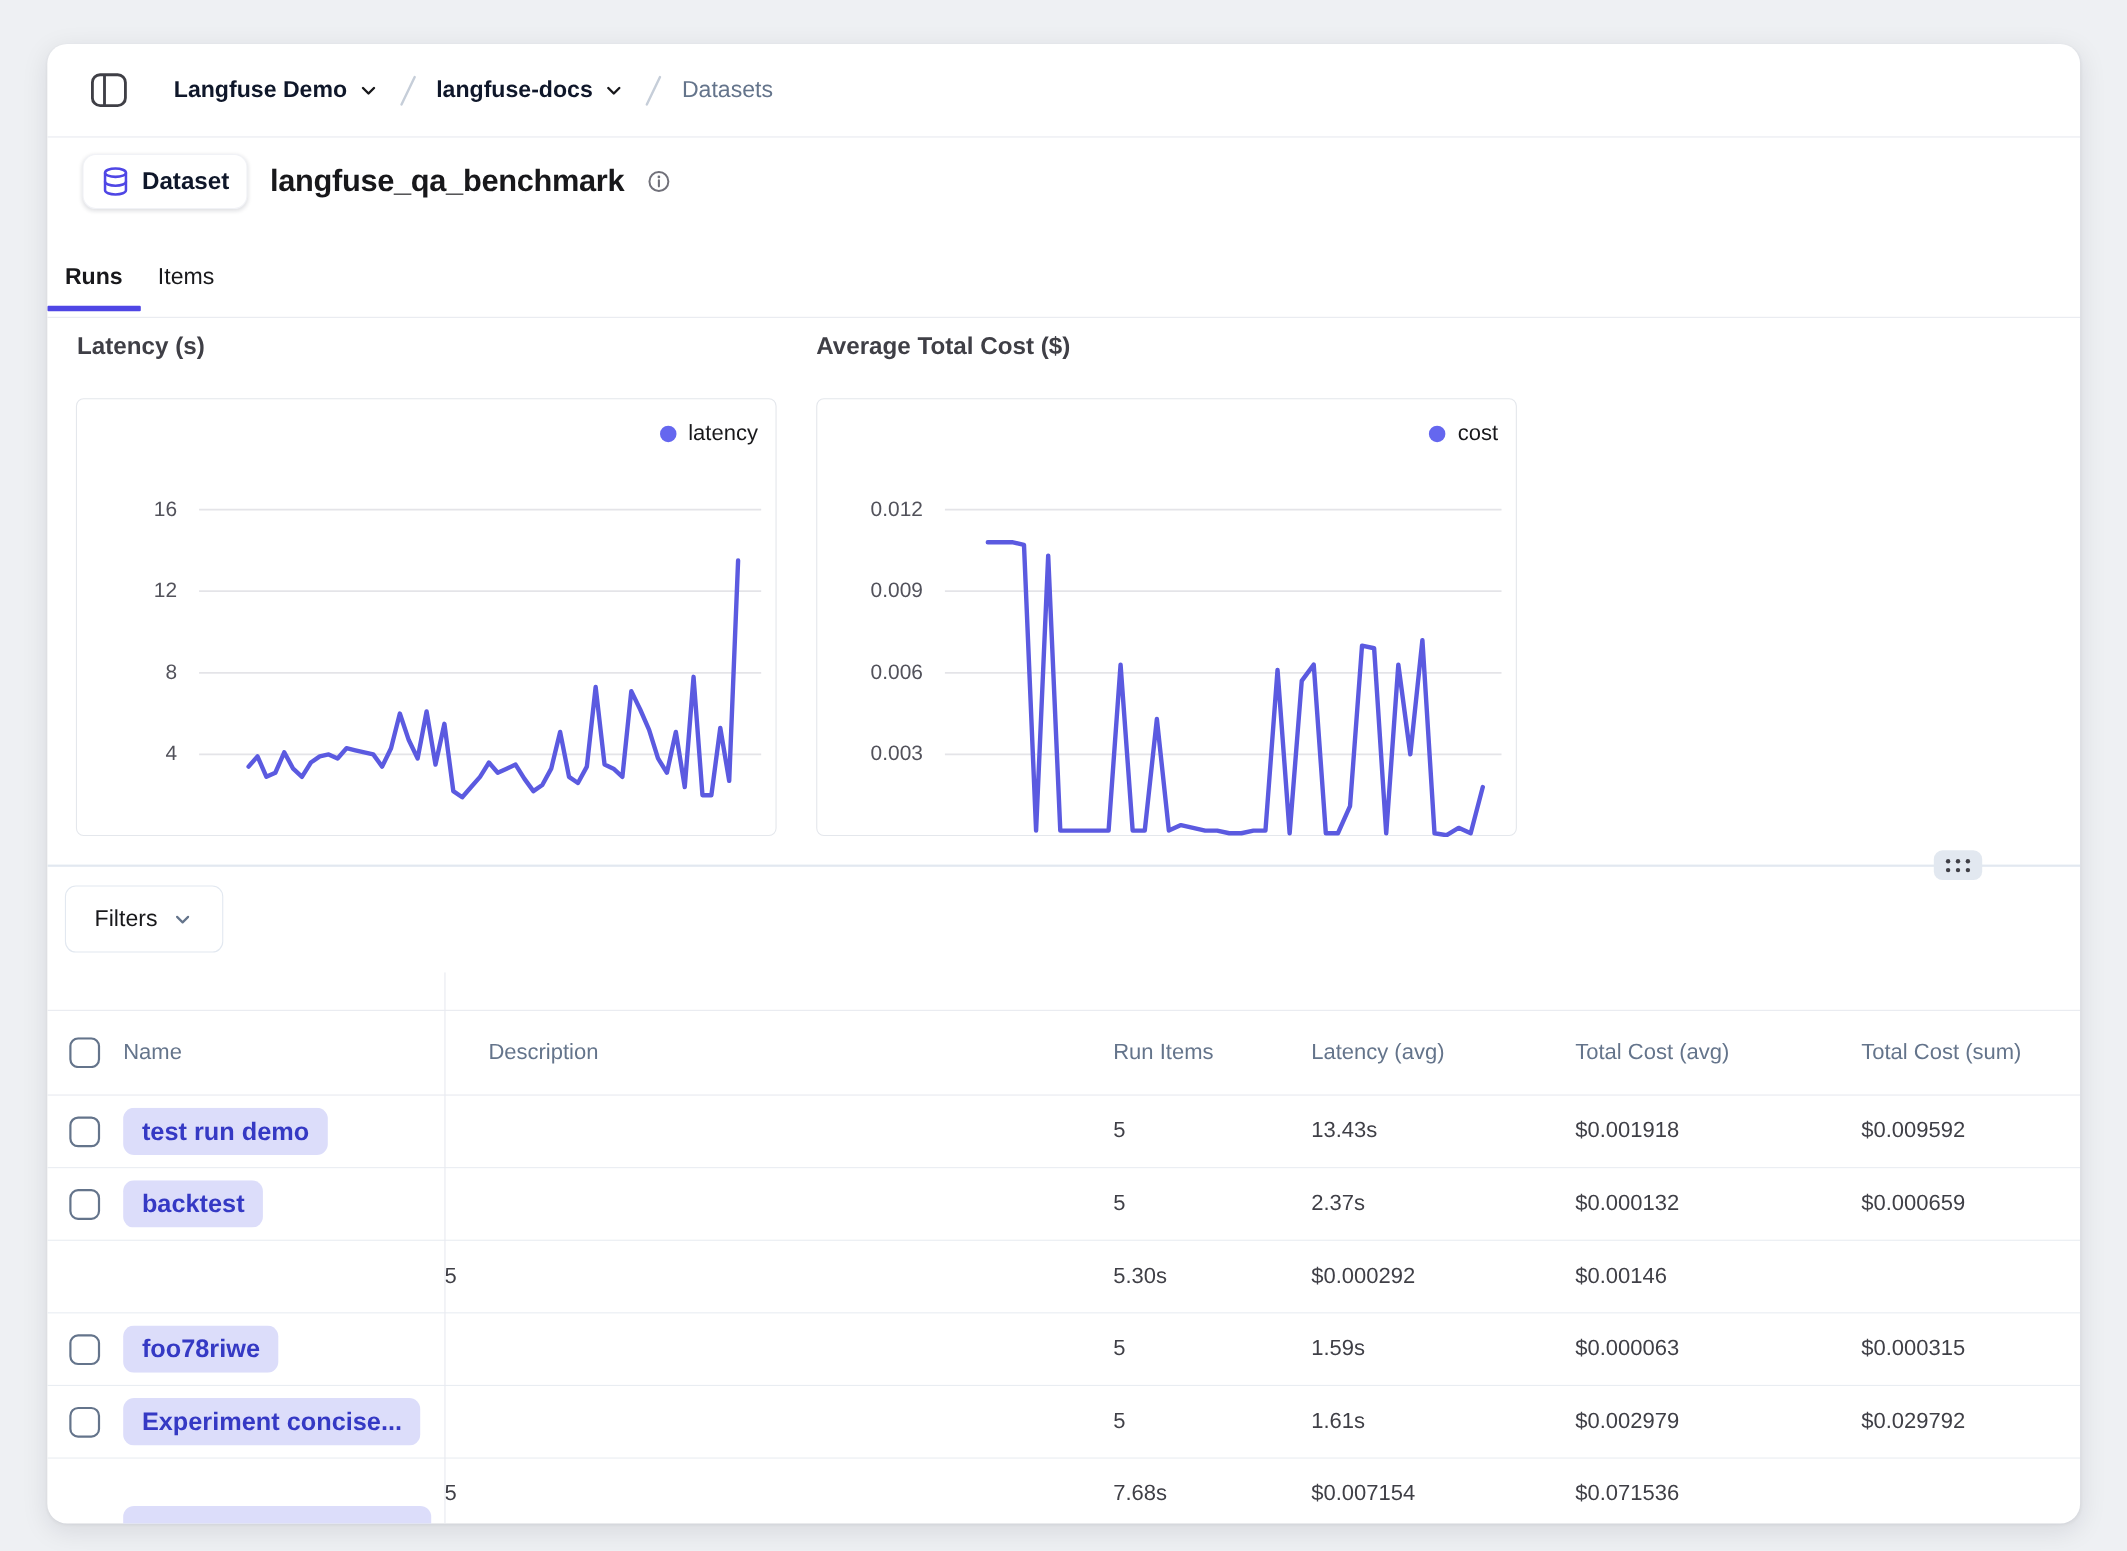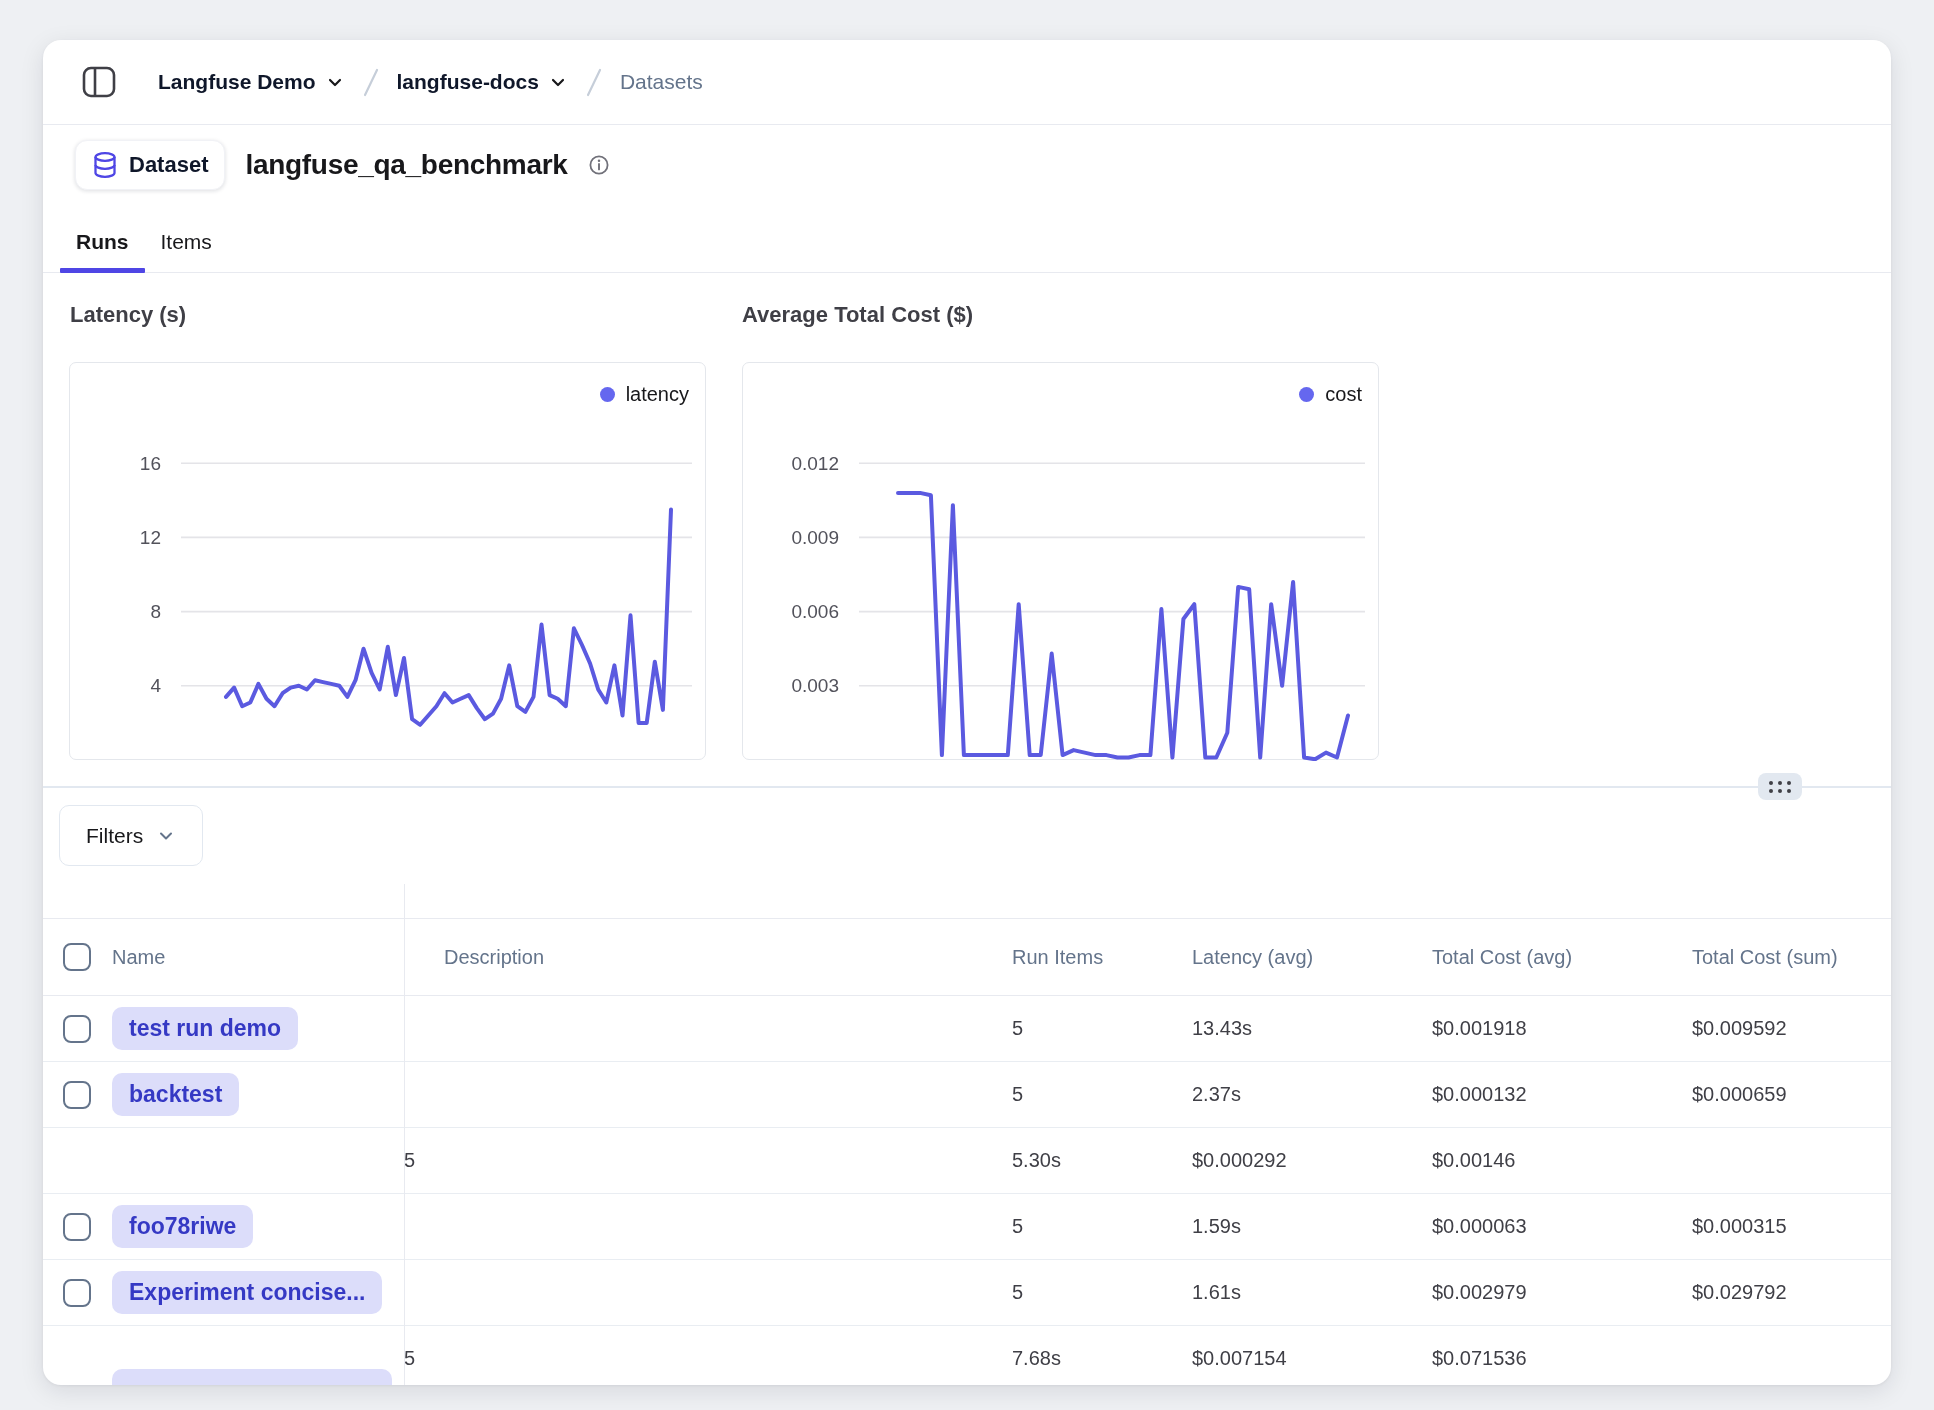--- a/index.html
+++ b/index.html
@@ -30,21 +30,21 @@
   
   .dataset-row { position:absolute; left:32px; top:100px; display:flex; align-items:center; gap:20px; }
   .dataset-pill {
     display:flex; align-items:center; gap:11px;
     background:#fff; border:1px solid #f1f2f6; border-radius:12px;
     padding:10px 16px; box-shadow:0 1px 4px rgba(15,23,42,.14);
   }
   .dataset-pill .pill-label { font-size:22px; font-weight:700; color:#0f172a; }
   .page-title { font-size:28px; font-weight:700; color:#18181b; letter-spacing:-0.3px; }
   
-  .tabs { position:absolute; left:0; top:178px; width:100%; height:55px; display:flex; align-items:flex-end; padding-left:17px; border-bottom:1px solid #e8eaf0; }
+  .tabs { position:absolute; left:0; top:194px; width:100%; height:55px; display:flex; align-items:center; border-bottom:1px solid #e8eaf0; }
   .tab { position:relative; padding:0 16px 18px; font-size:21px; color:#18181b; font-weight:500; cursor:pointer; }
   .tab.active { font-weight:600; }
   .tab.active::after { content:""; position:absolute; left:0; right:0; bottom:-1px; height:5px; background:#4f46e5; border-radius:1px; }
   
   .chart-title { position:absolute; font-size:22px; font-weight:600; color:#3f3f46; }
   .chart-card {
     position:absolute; top:322px; width:637px; height:398px;
     border:1px solid #e4e7ec; border-radius:7px; background:#fff;
   }
   .chart-card svg { position:absolute; inset:0; }

